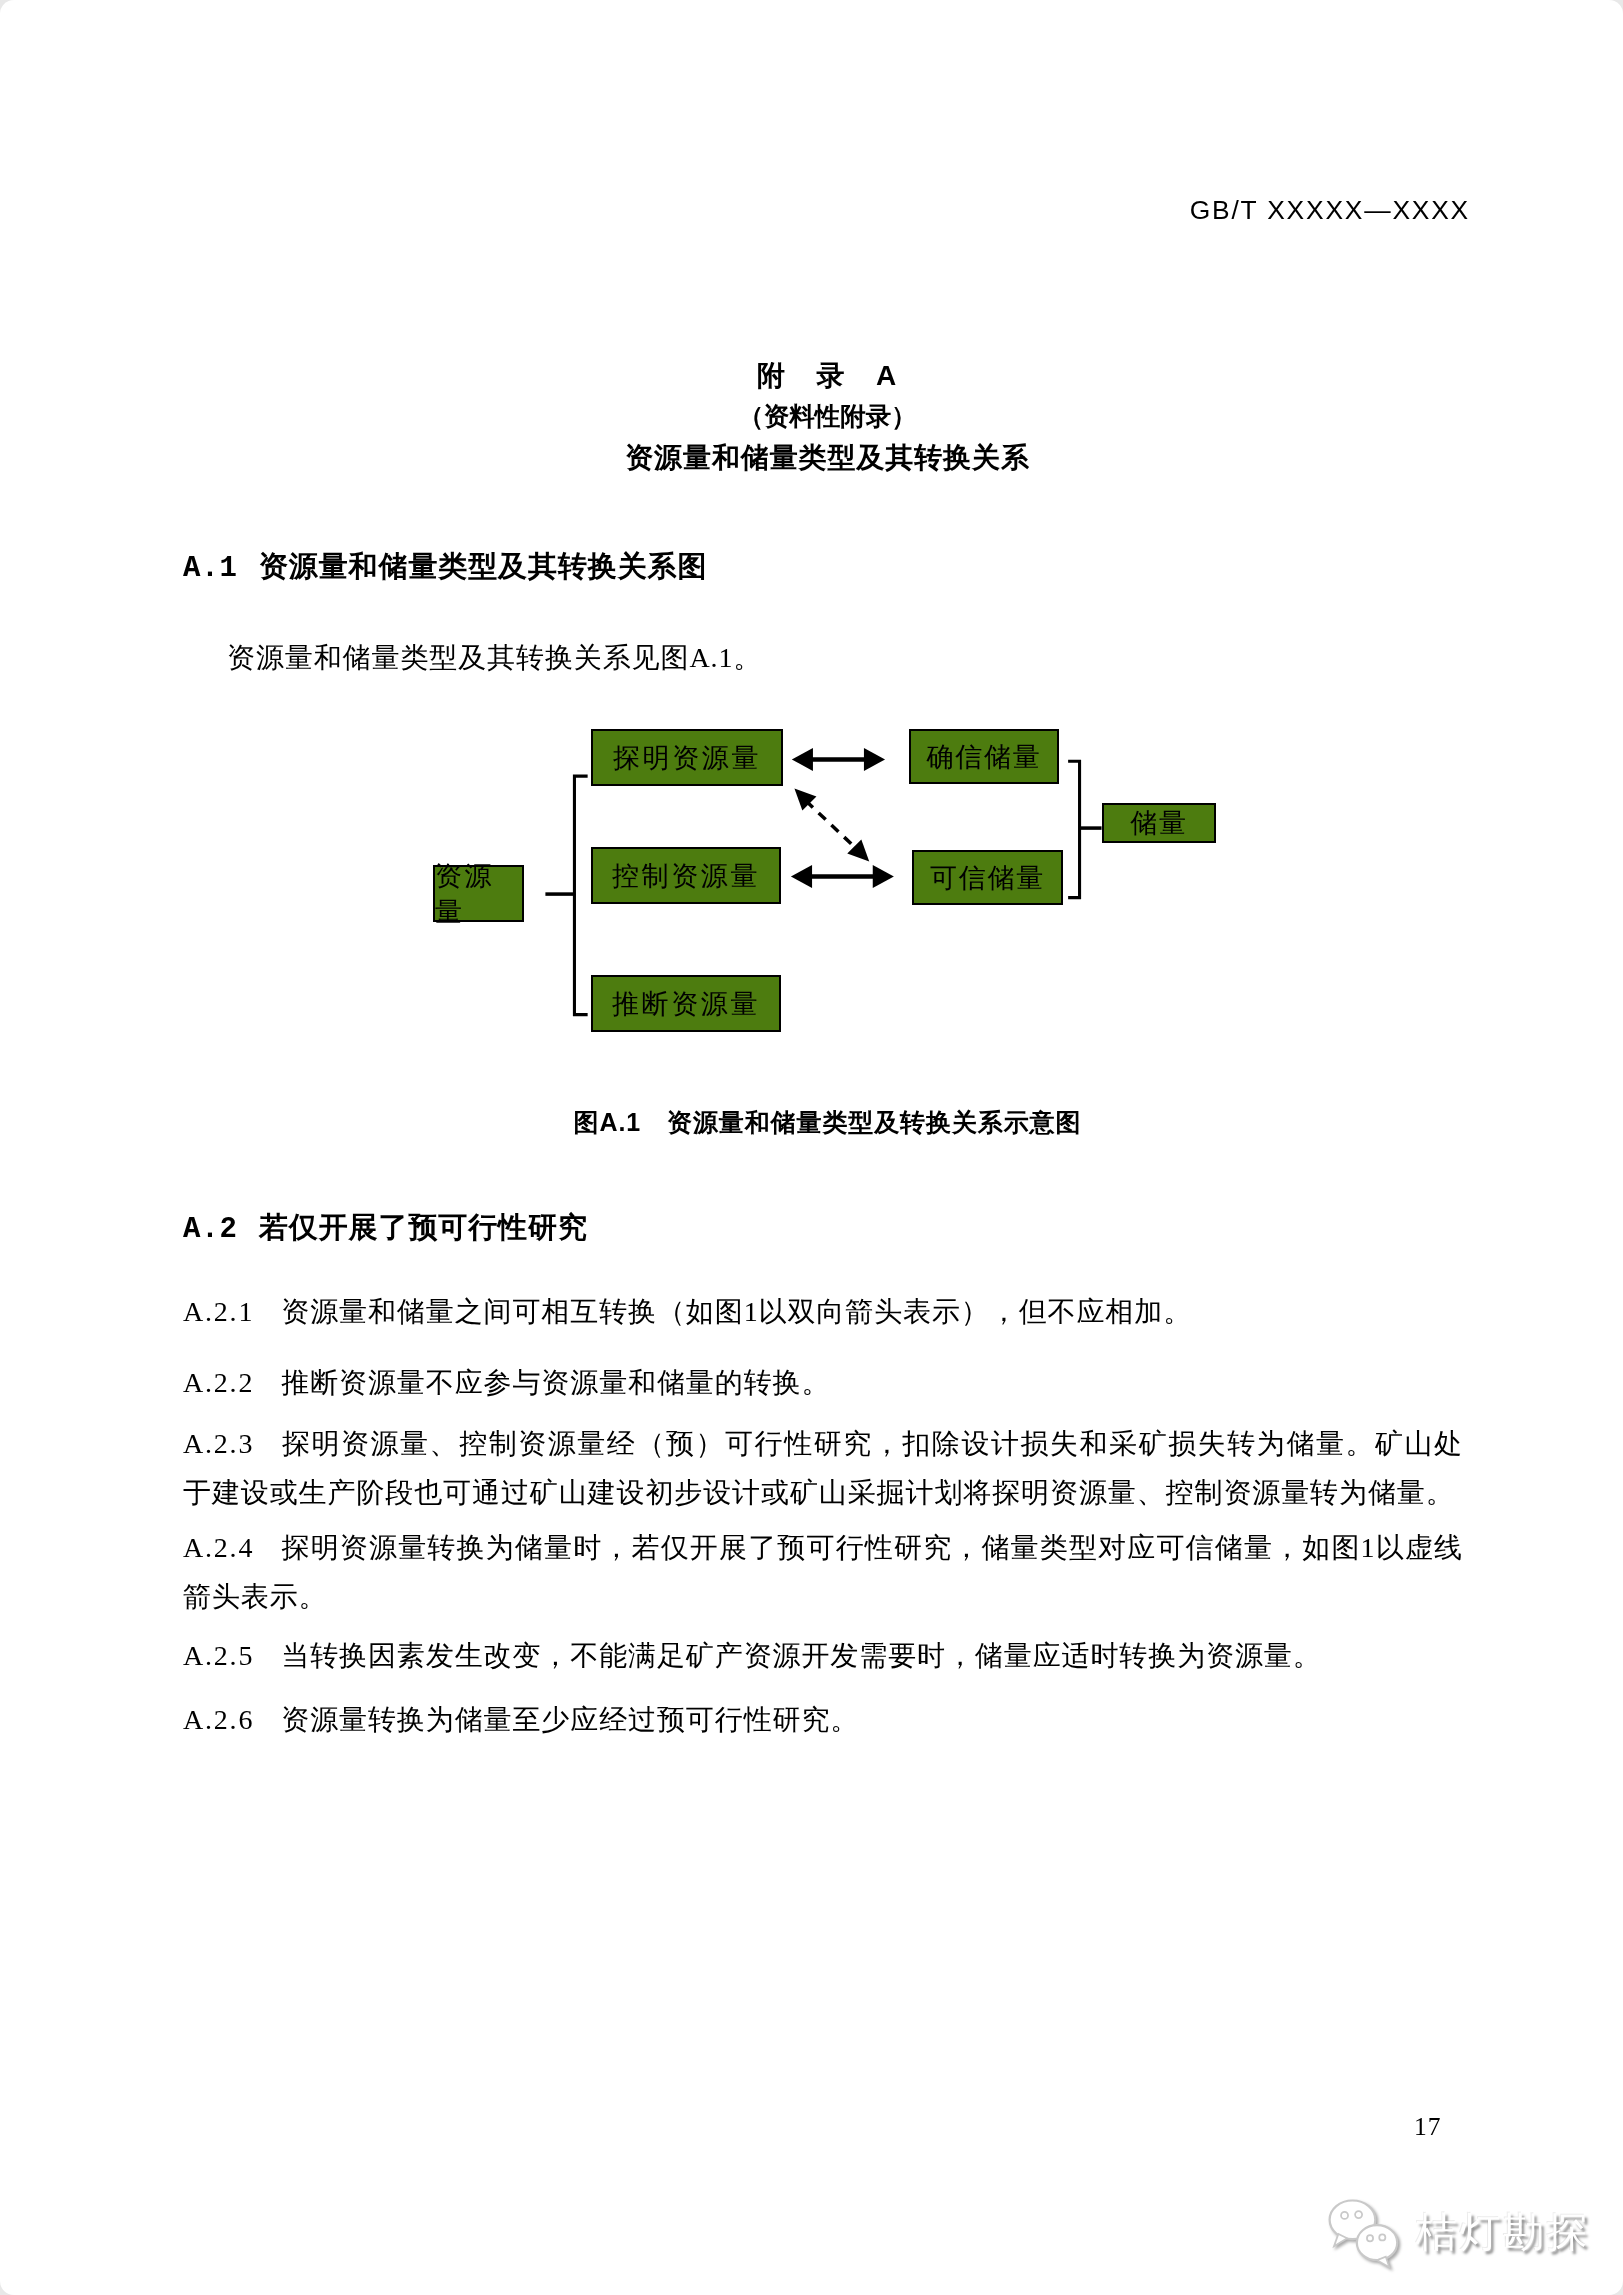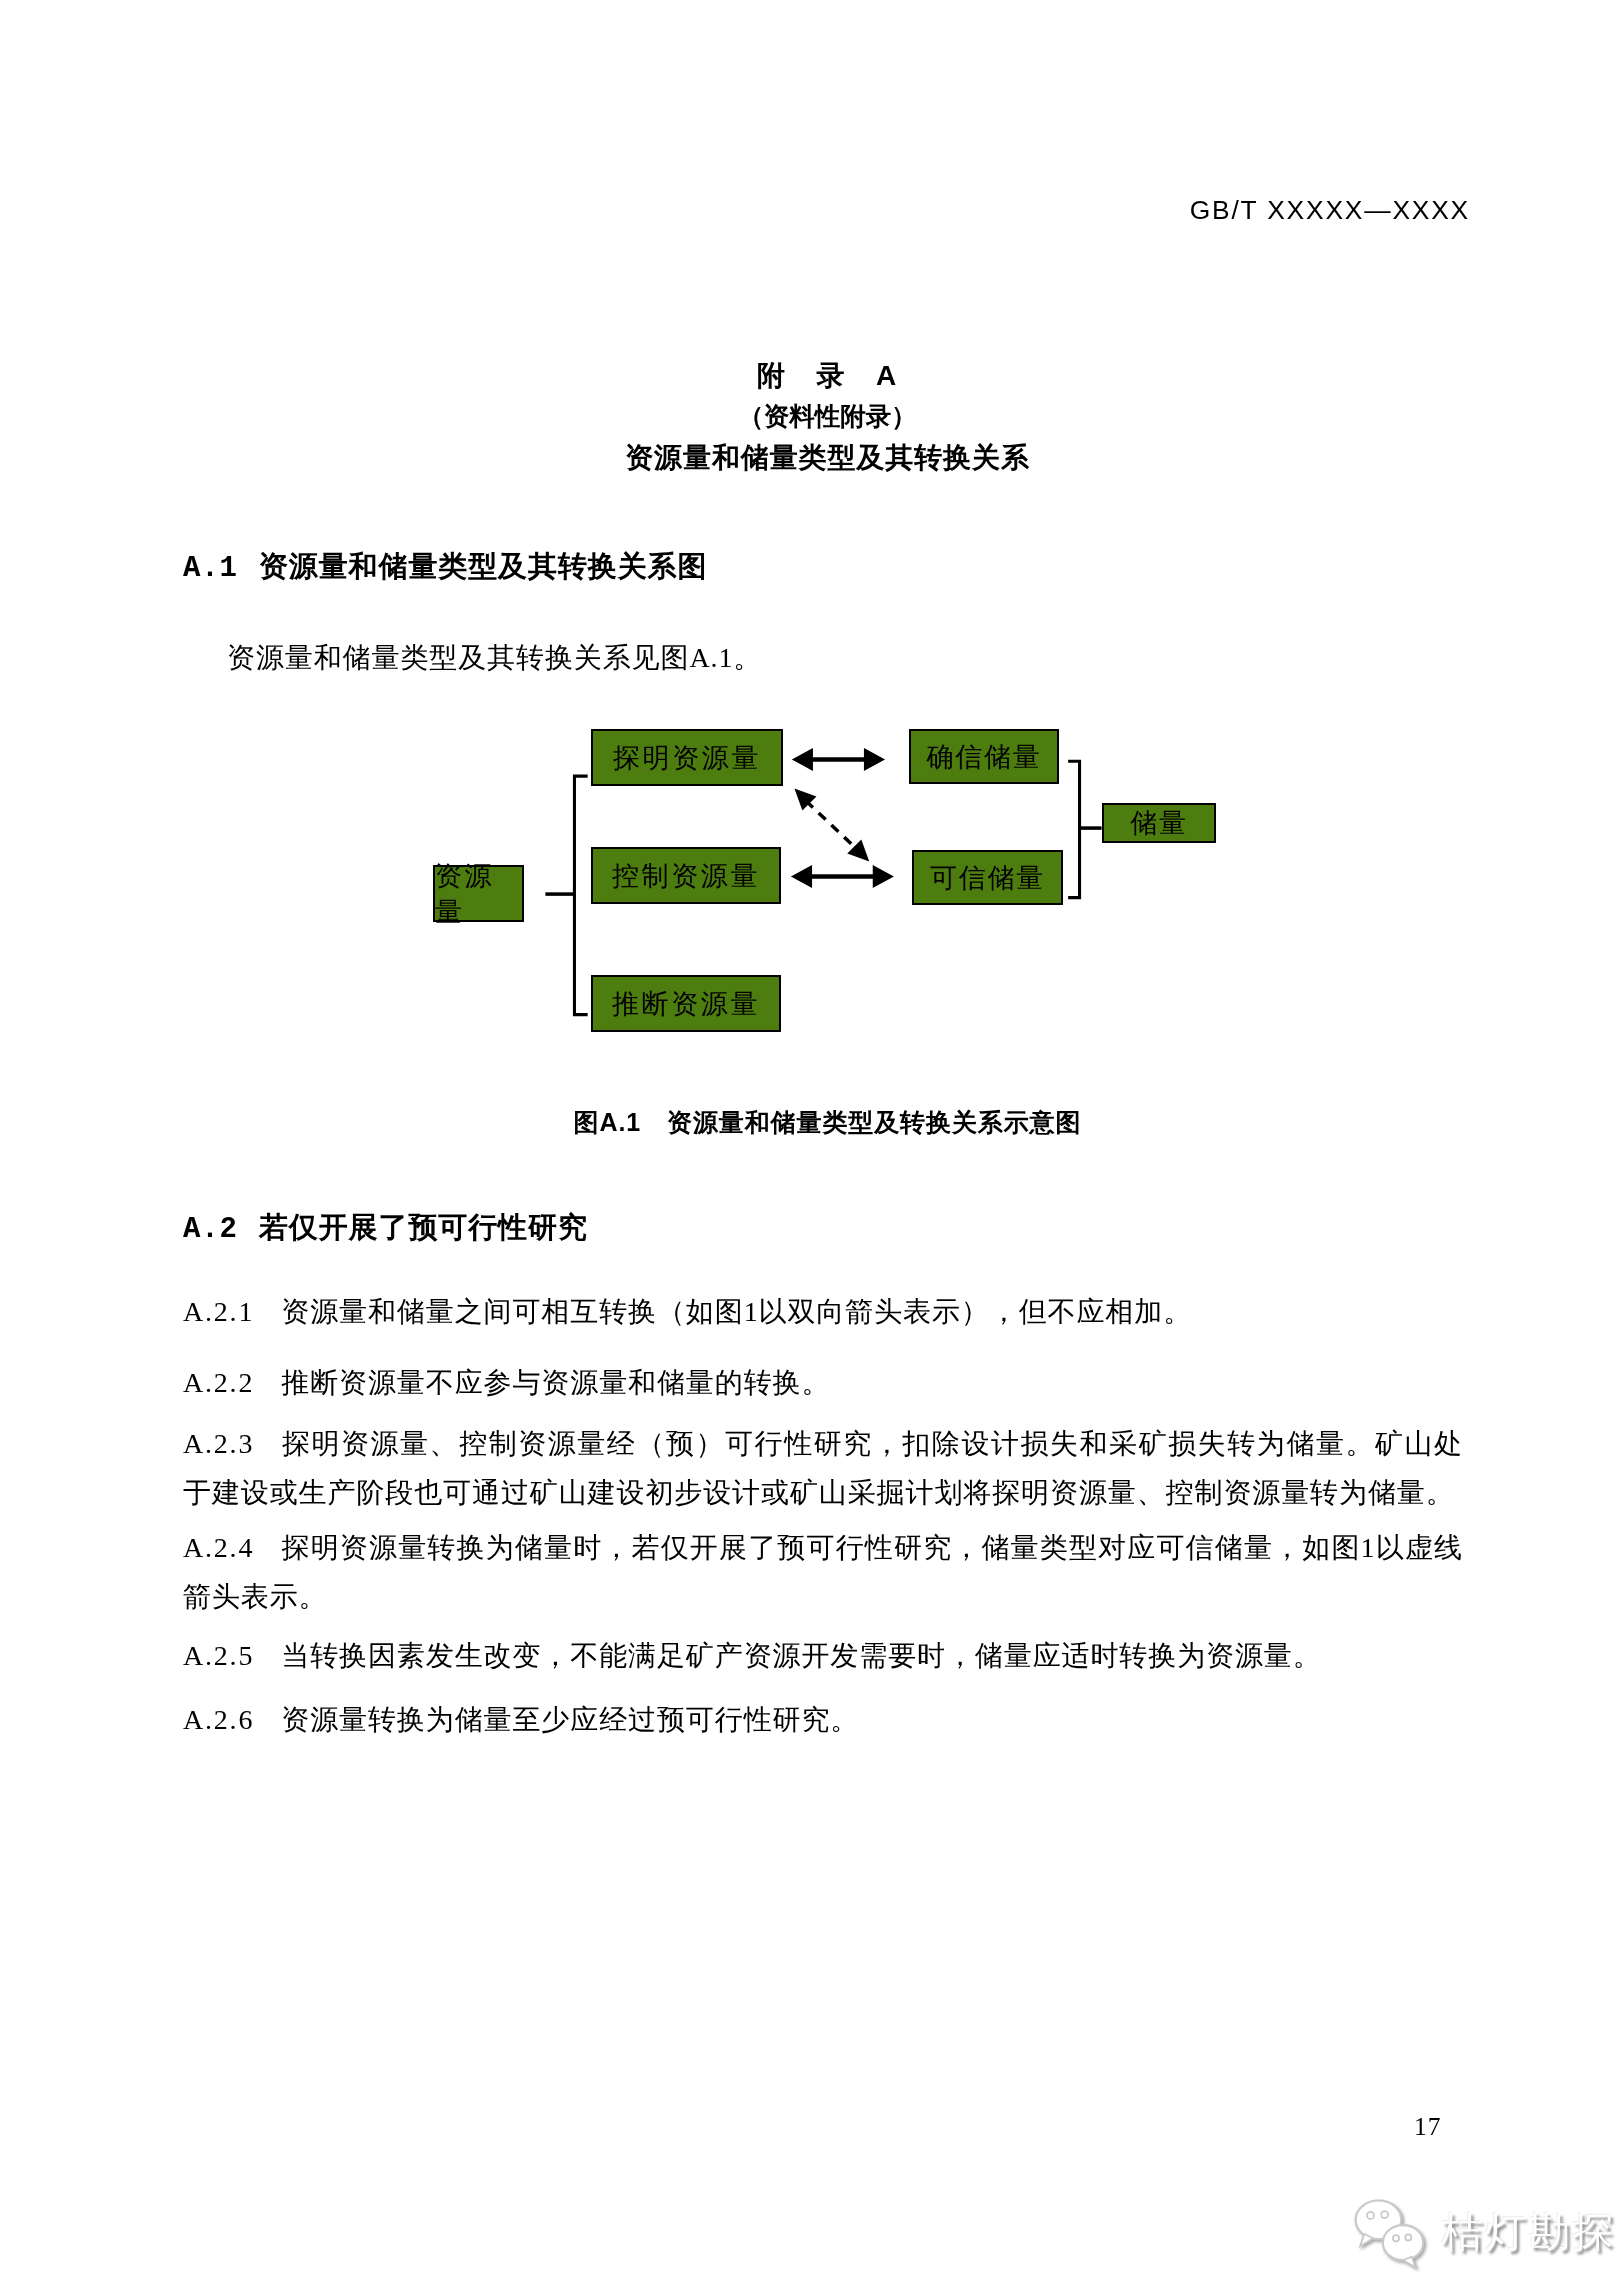--- a/index.html
+++ b/index.html
@@ -4,20 +4,21 @@
 <style>
   html,body{margin:0;padding:0;background:#e8e8e8;}
   .page{
     position:relative;
     width:1623px;height:2295px;
     background:#ffffff;
     font-family:"Liberation Serif","DejaVu Serif",serif;
     color:#000;
     overflow:hidden;
     margin:0 auto;
+    border-radius:14px;
   }
   .abs{position:absolute;}
   .std-number{
     top:195px;right:153px;
     font-family:"Liberation Sans","DejaVu Sans",sans-serif;
     font-size:26.4px;letter-spacing:1.8px;color:#000;
   }
   .title-line{
     left:16px;width:1623px;text-align:center;
     font-family:"Liberation Sans","DejaVu Sans",sans-serif;
@@ -59,21 +60,21 @@
     top:1106px;left:16px;width:1623px;text-align:center;
     font-family:"Liberation Sans","DejaVu Sans",sans-serif;
     font-weight:bold;font-size:25px;letter-spacing:0.9px;
   }
   .pagenum{
     top:2112px;left:1414px;font-size:25.5px;letter-spacing:0.9px;
   }
   
   .watermark{
     top:2193px;left:1326px;width:290px;height:79px;
-    display:flex;align-items:center;justify-content:flex-end;
+    display:flex;align-items:center;
   }
   .wm-logo{width:81px;height:72px;filter:drop-shadow(2.6px 2.6px 1.8px #a8a8a8);}
   .wm-text{
     margin-left:8.8px;
     font-family:"Liberation Sans","DejaVu Sans",sans-serif;
     font-size:41px;letter-spacing:2.6px;color:#ffffff;
     text-shadow:2.6px 2.6px 2.6px #8f8f8f,-0.9px -0.9px 0 #ececec;
     white-space:nowrap;
   }
 </style>

